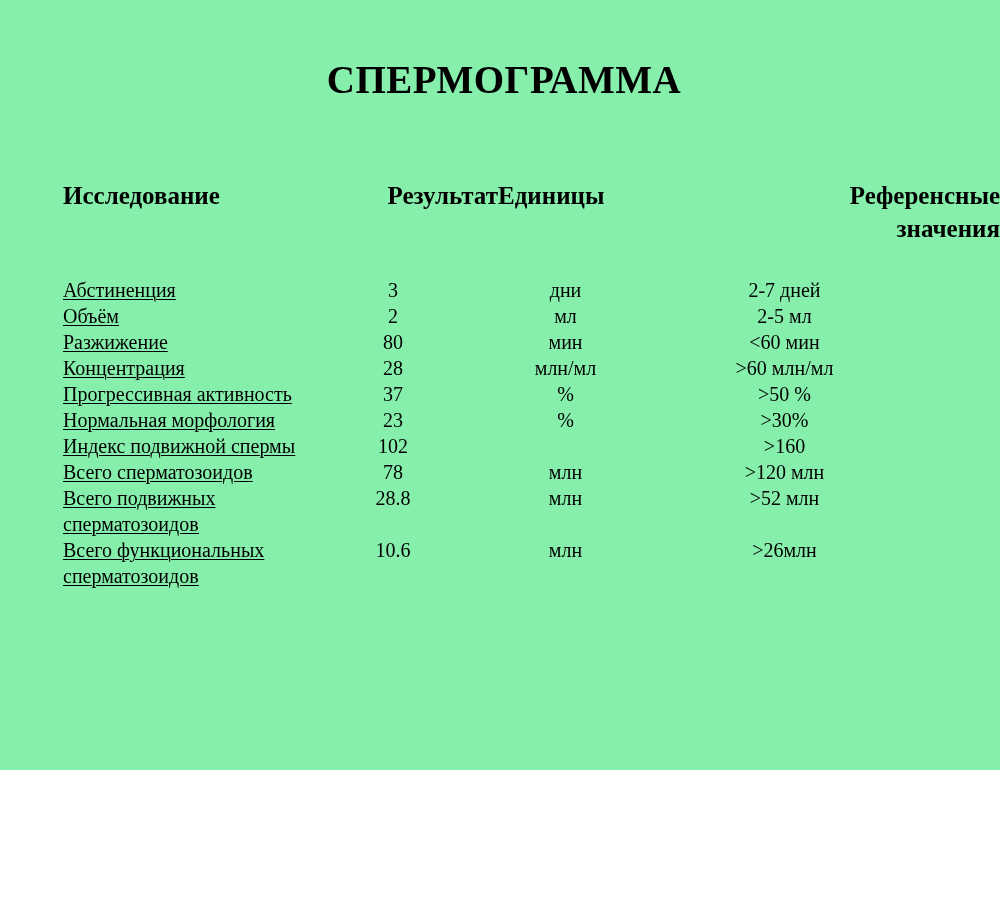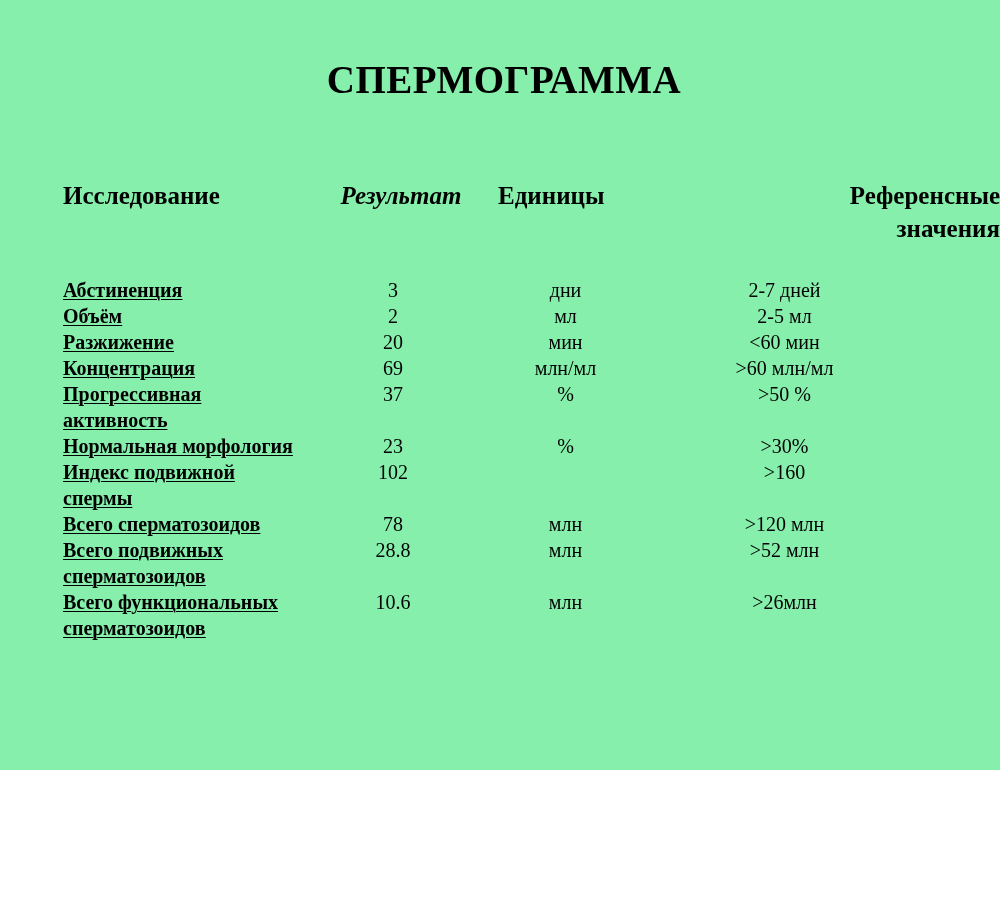--- a/index.html
+++ b/index.html
@@ -64,24 +64,23 @@
     font-size: 25px;
     font-weight: bold;
     line-height: 1.30;
     padding-bottom: 6px;
   }
   th.h-study {
     text-align: left;
     padding-left: 63px;
   }
   th.h-result {
-    text-align: center;
+    text-align: right;
     padding-left: 4px;
     white-space: nowrap;
-    font-style: italic;
   }
   th.h-units {
     text-align: left;
     padding-left: 0px;
     white-space: nowrap;
   }
   th.h-ref {
     text-align: right;
     padding-left: 0px;
   }
@@ -98,21 +97,20 @@
 
   td.cell-study {
     text-align: left;
     padding-left: 63px;
   }
   td.cell-study .study-label {
     display: inline;
     text-decoration: underline;
     text-underline-offset: 2px;
     text-decoration-thickness: 1px;
-    font-weight: bold;
   }
   td.cell-study .study-label .l2 {
     display: block;
     text-decoration: underline;
     text-underline-offset: 2px;
     text-decoration-thickness: 1px;
     width: max-content;
   }
 
   td.cell-result {
@@ -163,27 +161,27 @@
           <td class="cell-ref">2-7 дней</td>
         </tr>
         <tr>
           <td class="cell-study"><span class="study-label"><span>Объём</span></span></td>
           <td class="cell-result">2</td>
           <td class="cell-units">мл</td>
           <td class="cell-ref">2-5 мл</td>
         </tr>
         <tr>
           <td class="cell-study"><span class="study-label"><span>Разжижение</span></span></td>
-          <td class="cell-result">20</td>
+          <td class="cell-result">80</td>
           <td class="cell-units">мин</td>
           <td class="cell-ref">&lt;60 мин</td>
         </tr>
         <tr>
           <td class="cell-study"><span class="study-label"><span>Концентрация</span></span></td>
-          <td class="cell-result">69</td>
+          <td class="cell-result">28</td>
           <td class="cell-units">млн/мл</td>
           <td class="cell-ref">&gt;60 млн/мл</td>
         </tr>
         <tr>
           <td class="cell-study"><span class="study-label"><span>Прогрессивная активность</span></span></td>
           <td class="cell-result">37</td>
           <td class="cell-units">%</td>
           <td class="cell-ref">&gt;50 %</td>
         </tr>
         <tr>

